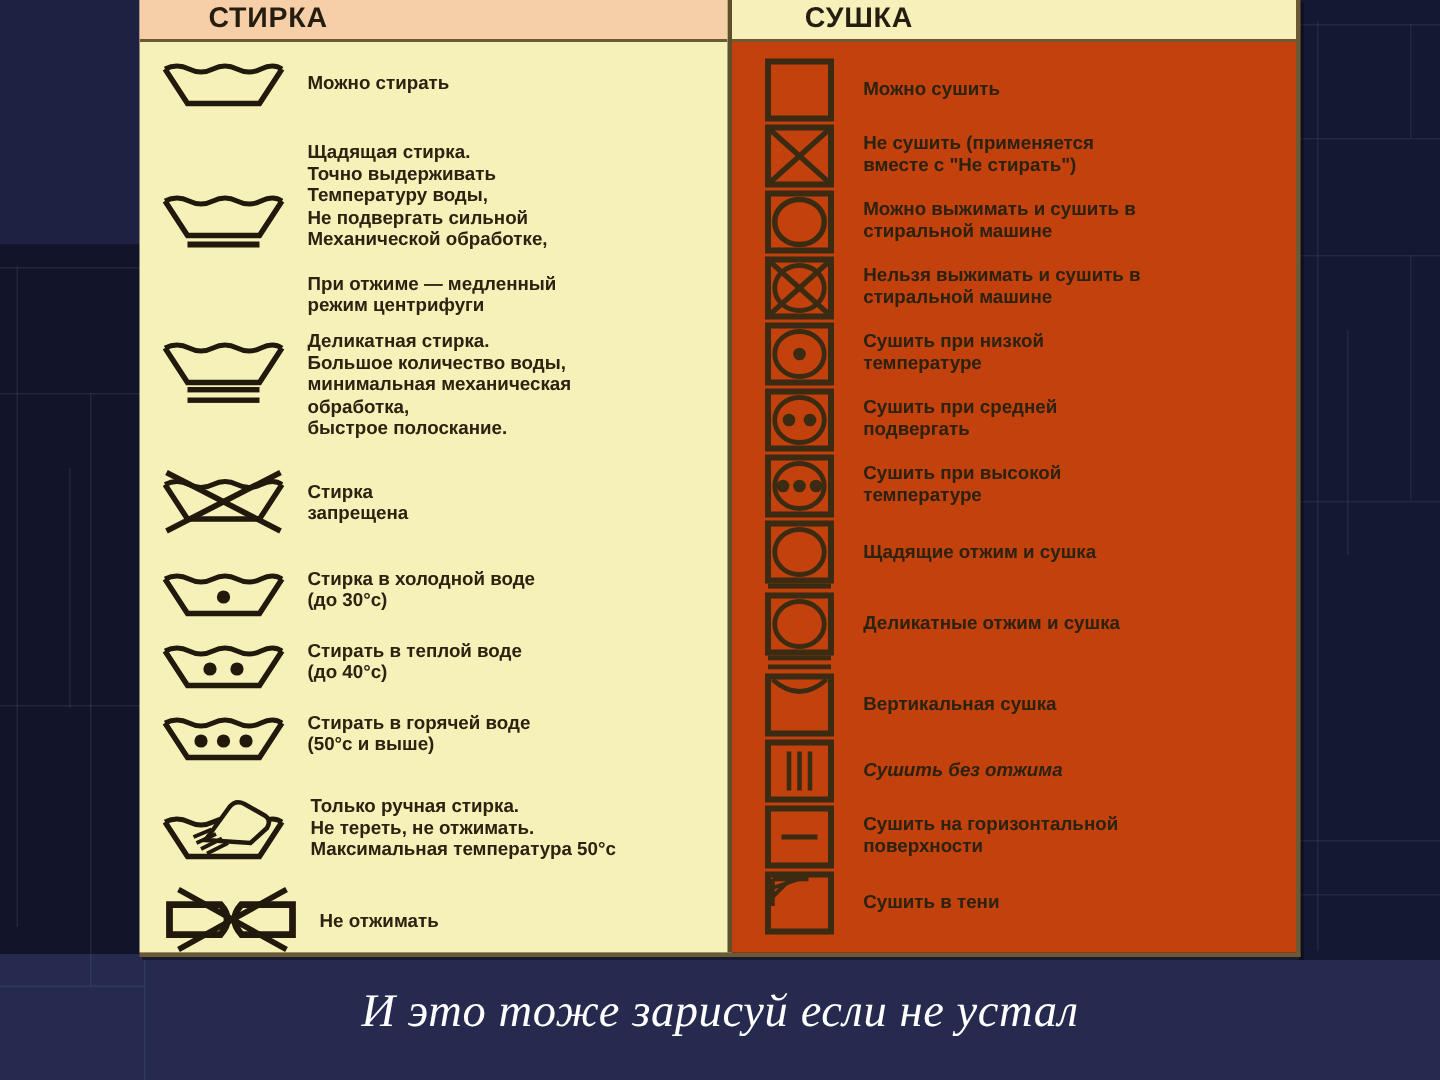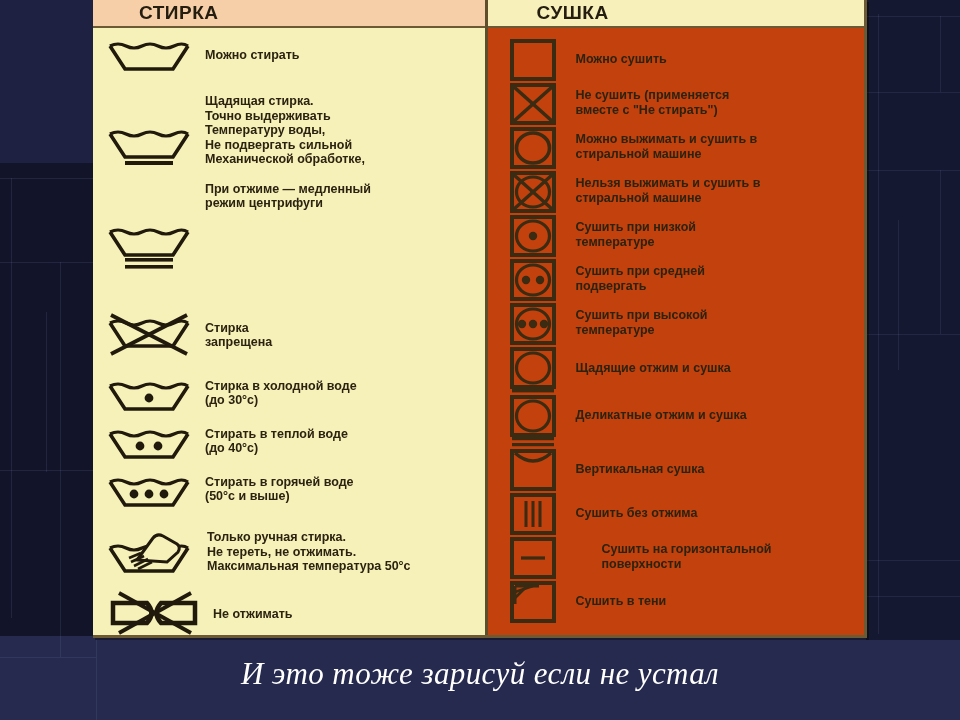--- a/index.html
+++ b/index.html
@@ -184,20 +184,25 @@
 
       <div class="row" style="left:14px;top:192px;">
         <div class="sym" style="margin-top:6px;">
           <svg width="84" height="48" viewBox="0 0 84 48">
             <path d="M3 6 Q11 2 19 6 T35 6 T51 6 T67 6 T81 6" fill="none" stroke="#211a0c" stroke-width="3.2"></path>
             <path d="M3 6 L18 29 L66 29 L81 6" fill="none" stroke="#211a0c" stroke-width="3.6" stroke-linejoin="miter"></path>
             <rect x="18" y="32" width="48" height="3.6" fill="#211a0c"></rect>
             <rect x="18" y="39" width="48" height="3.6" fill="#211a0c"></rect>
           </svg>
         </div>
+        <div class="label w2" style="margin-left:14px;margin-top:0px;">Деликатная стирка.
+Большое количество воды,
+минимальная механическая
+обработка,
+быстрое полоскание.</div>
       </div>
 
       <div class="row" style="left:14px;top:284px;">
         <div class="sym">
           <svg width="84" height="44" viewBox="0 0 84 44">
             <path d="M3 11 Q11 7 19 11 T35 11 T51 11 T67 11 T81 11" fill="none" stroke="#211a0c" stroke-width="3.2"></path>
             <path d="M3 11 L18 34 L66 34 L81 11" fill="none" stroke="#211a0c" stroke-width="3.6" stroke-linejoin="miter"></path>
             <line x1="4" y1="3" x2="80" y2="42" stroke="#211a0c" stroke-width="3.8"></line>
             <line x1="80" y1="3" x2="4" y2="42" stroke="#211a0c" stroke-width="3.8"></line>
           </svg>
@@ -394,33 +399,33 @@
       <div class="row" style="left:21px;top:420px;">
         <div class="sym">
           <svg width="48" height="44" viewBox="0 0 48 44">
             <rect x="3" y="3" width="42" height="38" fill="none" stroke="#3a2b12" stroke-width="4"></rect>
             <path d="M6 5 Q24 21 42 5" fill="none" stroke="#3a2b12" stroke-width="3.2"></path>
           </svg>
         </div>
         <div class="label d" style="margin-left:18px;margin-top:14px;">Вертикальная сушка</div>
       </div>
 
-      <div class="row" style="left:21px;top:464px;">
+      <div class="row" style="left:21px;top:464px;font-style:italic;">
         <div class="sym">
           <svg width="48" height="44" viewBox="0 0 48 44">
             <rect x="3" y="3" width="42" height="38" fill="none" stroke="#3a2b12" stroke-width="4"></rect>
             <line x1="17" y1="9" x2="17" y2="35" stroke="#3a2b12" stroke-width="3"></line>
             <line x1="24" y1="9" x2="24" y2="35" stroke="#3a2b12" stroke-width="3"></line>
             <line x1="31" y1="9" x2="31" y2="35" stroke="#3a2b12" stroke-width="3"></line>
           </svg>
         </div>
         <div class="label d" style="margin-left:18px;margin-top:14px;">Сушить без отжима</div>
       </div>
 
-      <div class="row" style="left:21px;top:508px;gap:26px;">
+      <div class="row" style="left:21px;top:508px;">
         <div class="sym">
           <svg width="48" height="44" viewBox="0 0 48 44">
             <rect x="3" y="3" width="42" height="38" fill="none" stroke="#3a2b12" stroke-width="4"></rect>
             <line x1="12" y1="22" x2="36" y2="22" stroke="#3a2b12" stroke-width="3.2"></line>
           </svg>
         </div>
         <div class="label d" style="margin-left:18px;margin-top:6px;">Сушить на горизонтальной
 поверхности</div>
       </div>
 

